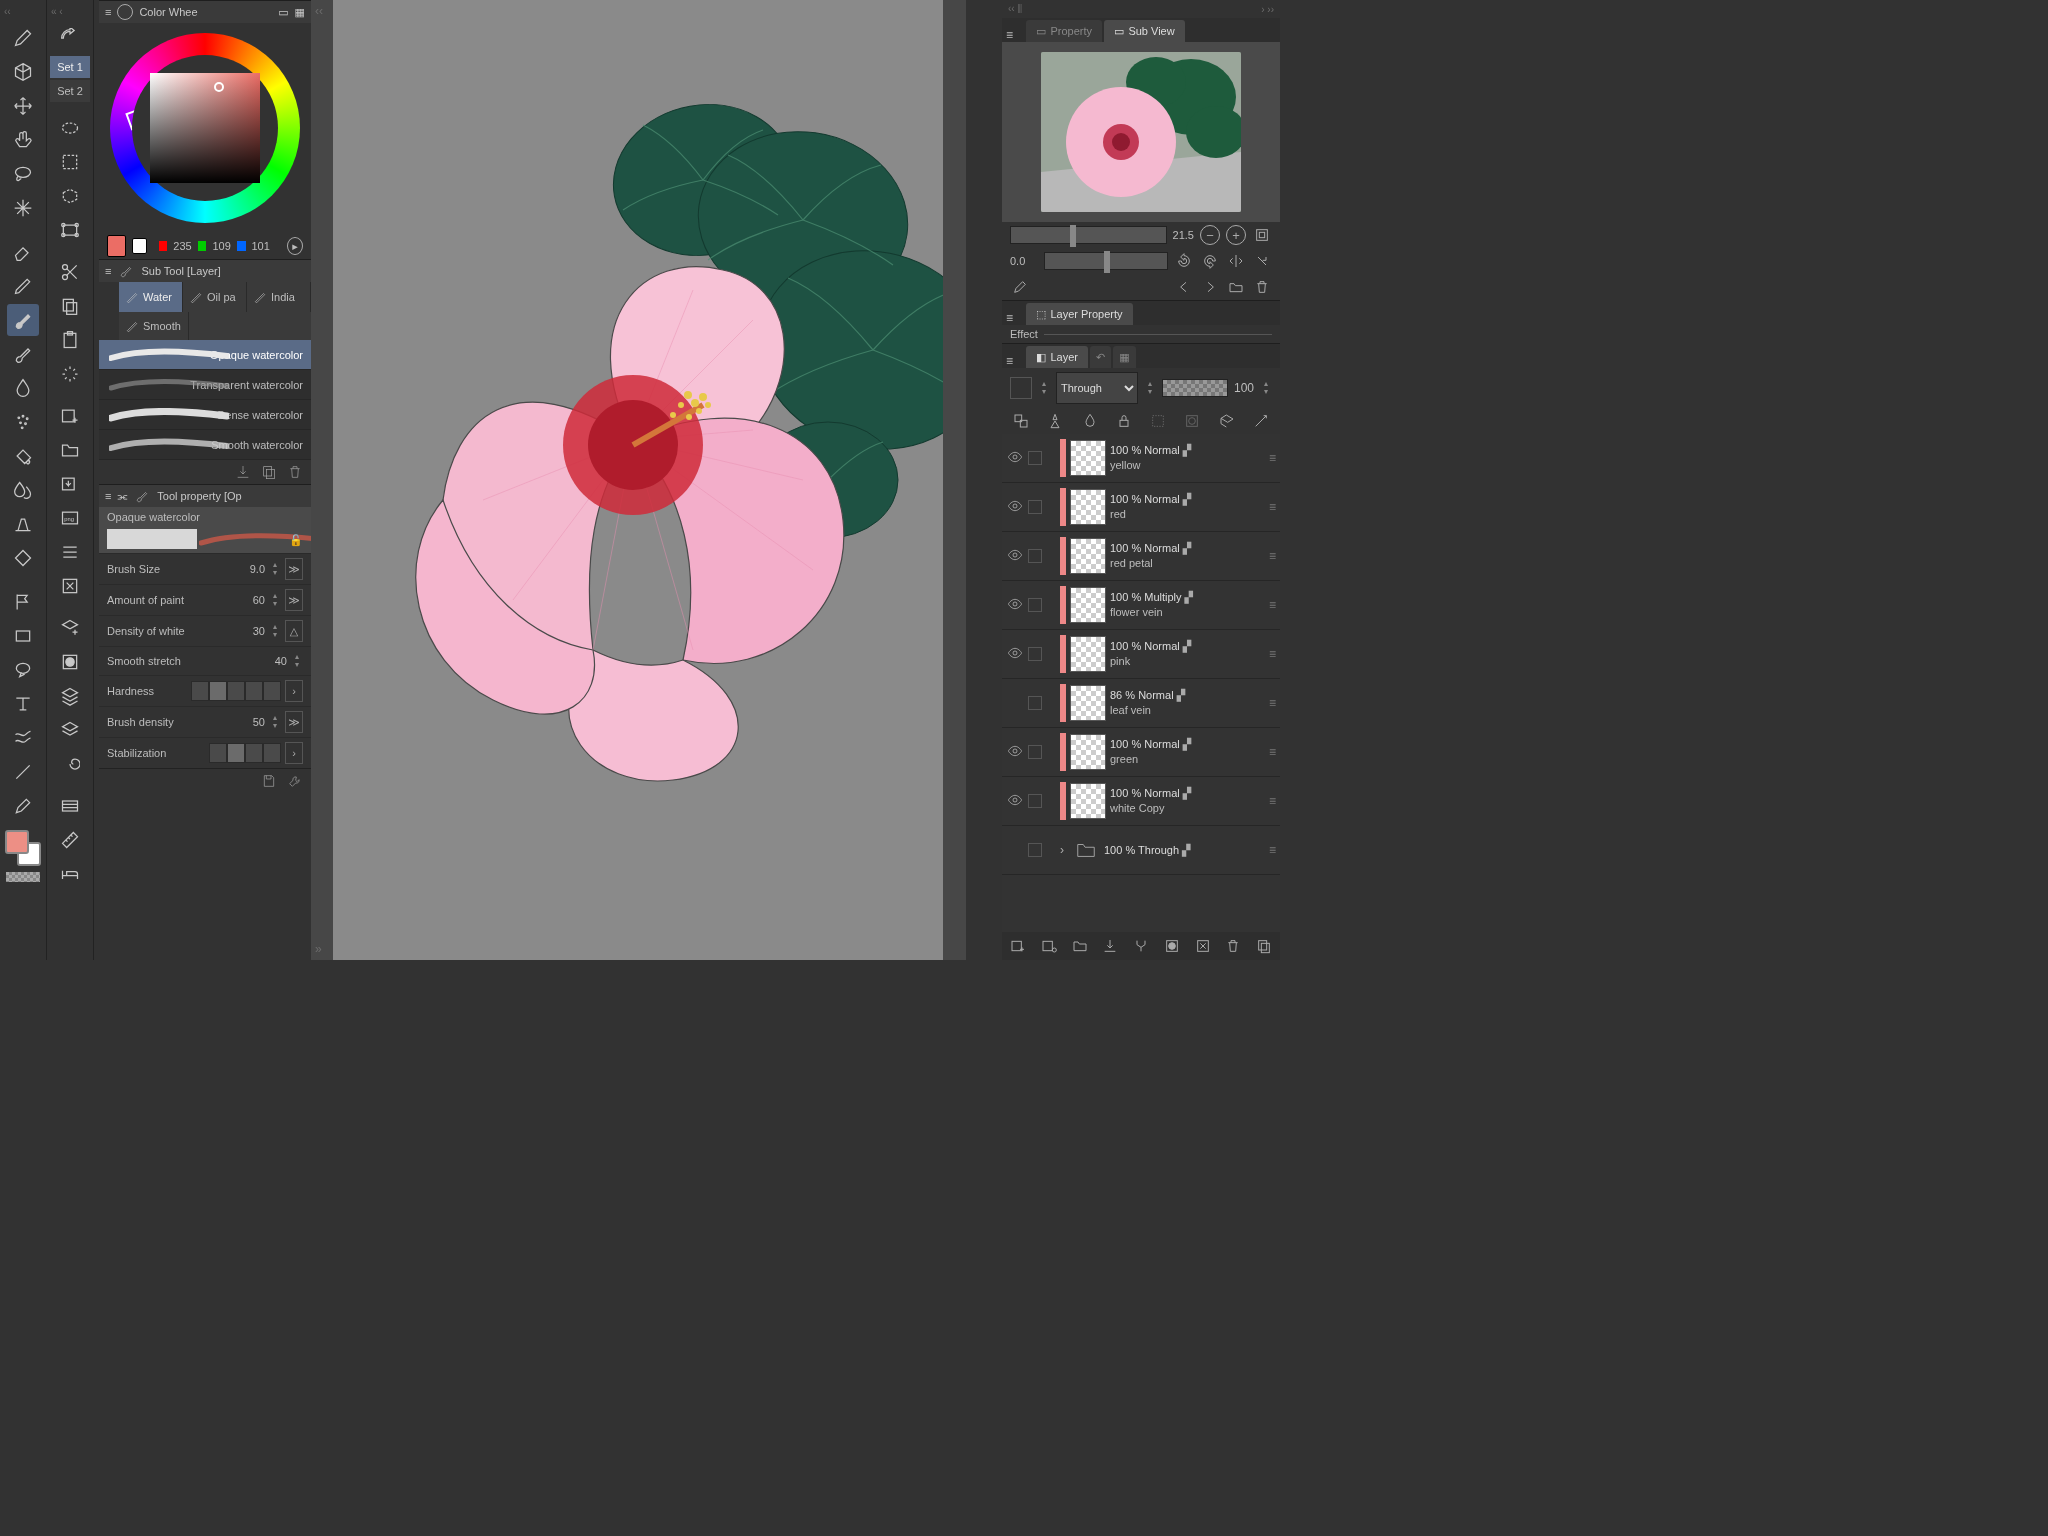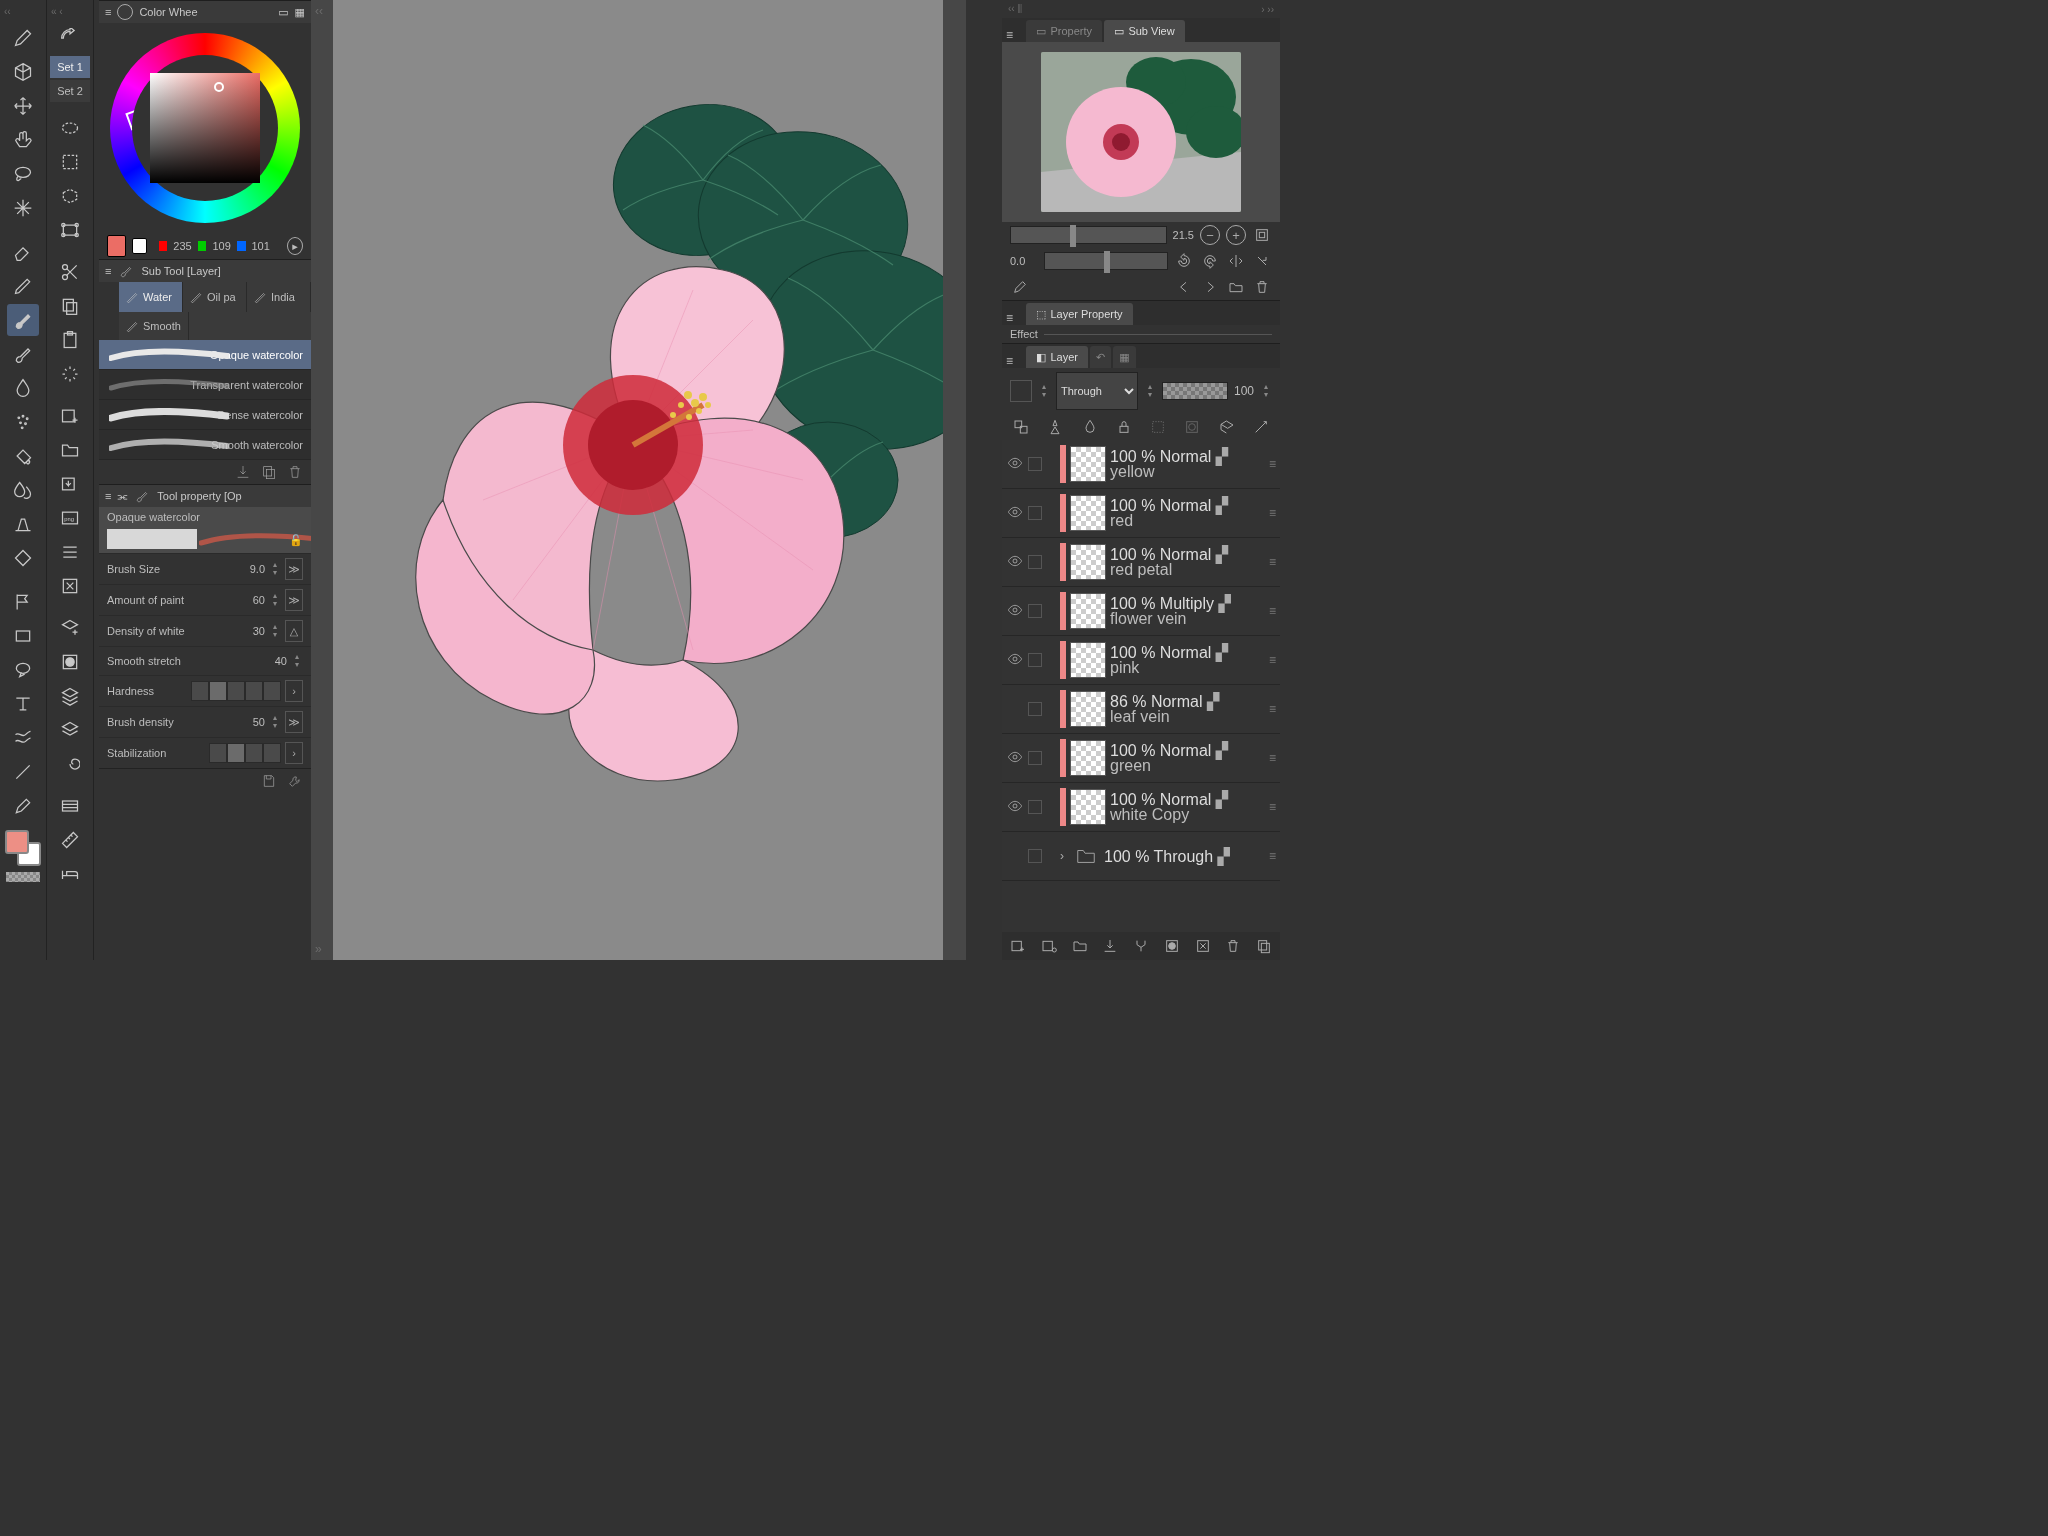--- a/index.html
+++ b/index.html
@@ -68,31 +68,31 @@
 .rtab.sel{background:#4a4a4a;color:#ddd;}
 #subview{height:180px;background:#4a4a4a;display:flex;align-items:center;justify-content:center;}
 #subview-img{width:200px;height:160px;border-radius:2px;position:relative;overflow:hidden;background:#7a8a7a;}
 .sv-row{display:flex;align-items:center;gap:6px;padding:3px 8px;font-size:11px;}
 .sv-slider{flex:1;height:18px;background:linear-gradient(to right,#555,#555);position:relative;border:1px solid #222;}
 .sv-slider .kn{position:absolute;top:-2px;width:6px;height:22px;background:#888;}
 .circ{width:20px;height:20px;border:1.5px solid #aaa;border-radius:50%;display:flex;align-items:center;justify-content:center;font-size:13px;color:#aaa;}
 .ibtn{width:20px;height:20px;display:flex;align-items:center;justify-content:center;}
 .ibtn svg{width:16px;height:16px;stroke:#aaa;fill:none;stroke-width:1.5;}
 .lmode{display:flex;align-items:center;gap:6px;padding:4px 8px;}
-.lmode select{background:#444;color:#ddd;border:1px solid #222;font-size:11px;height:38px;width:82px;}
+.lmode select{background:#444;color:#ddd;border:1px solid #222;font-size:11px;height:32px;width:82px;}
 .op-slider{flex:1;height:18px;background:repeating-conic-gradient(#777 0 25%,#999 0 50%) 0 0/8px 8px;border:1px solid #222;}
 .ltools{display:flex;gap:6px;padding:2px 8px;justify-content:space-between;}
 .ltools .ibtn{width:22px;height:22px;}
 .layerlist{flex:1;overflow:hidden;background:#333;}
 .layer{display:flex;align-items:center;height:49px;border-bottom:1px solid #262626;padding:0 4px;gap:4px;}
 .eye{width:18px;text-align:center;color:#ccc;}
 .lchk{width:14px;height:14px;border:1px solid #555;}
 .bar{width:6px;height:38px;background:#e88;}
 .thumb{width:36px;height:36px;background:repeating-conic-gradient(#ccc 0 25%,#fff 0 50%) 0 0/10px 10px;border:1px solid #555;position:relative;}
-.linfo{flex:1;font-size:16px;line-height:15px;}
+.linfo{flex:1;font-size:11px;line-height:15px;}
 .linfo .t{color:#ddd;}
 .layerfoot{display:flex;gap:4px;padding:4px 6px;background:#2e2e2e;justify-content:space-between;}
 .layerfoot .ibtn{width:20px;height:20px;}
 
 
 </style>
 </head>
 <body>
 
 <div id="toolbars">

